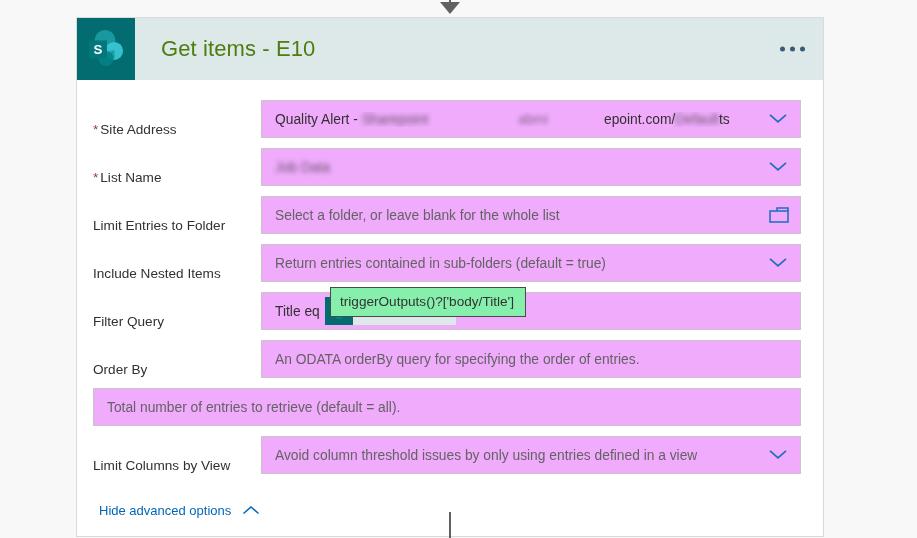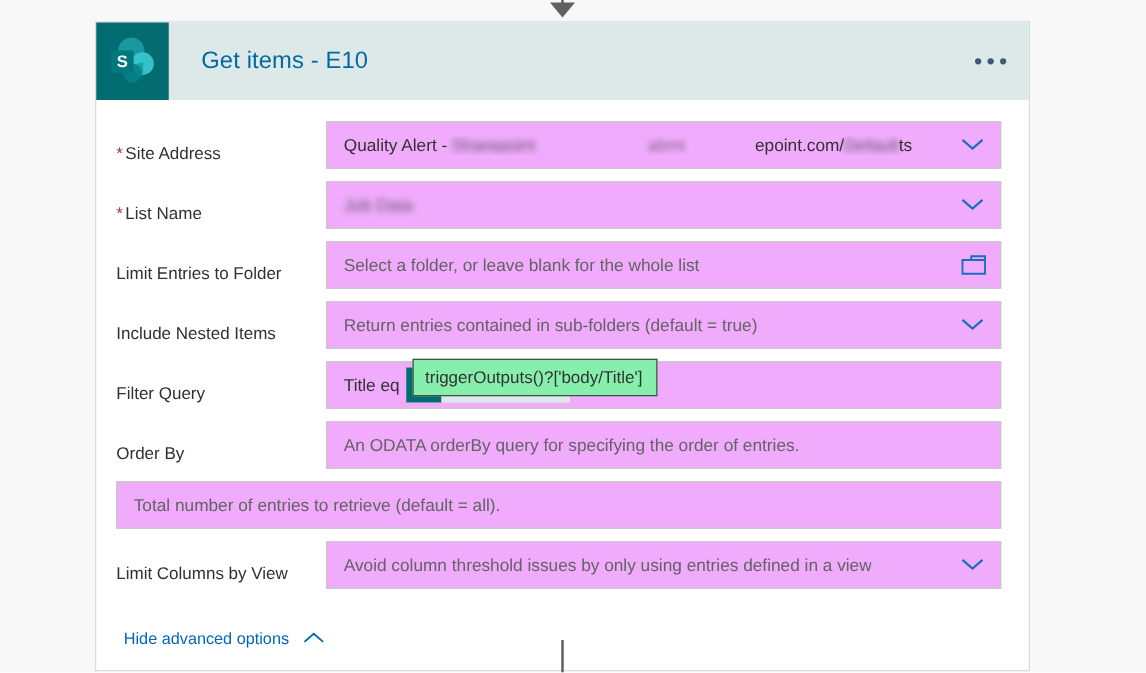--- a/index.html
+++ b/index.html
@@ -69,22 +69,22 @@
     overflow: hidden;
   }
   .sp-glyph {
     position: absolute;
     left: 10px;
     top: 10px;
     width: 38px;
     height: 42px;
   }
   #card-header .title {
-    font-size: 19px;
-    color: #0369a1;
+    font-size: 22px;
+    color: #4d7c0f;
     padding-left: 26px;
     letter-spacing: 0.1px;
   }
   #more-menu {
     position: absolute;
     right: 14px;
     top: 50%;
     transform: translateY(-50%);
     display: flex;
     gap: 5px;
@@ -98,21 +98,21 @@
     background: #3a5a78;
     display: block;
   }
 
   
   #card-body {
     padding: 14px 22px 18px 16px;
   }
   .field-row {
     display: flex;
-    align-items: center;
+    align-items: flex-end;
     height: 44px;
     margin-bottom: 4px;
   }
   .field-label {
     width: 168px;
     flex: 0 0 168px;
     font-size: 13.6px;
     color: #323130;
     padding-top: 14px;
     line-height: 16px;

